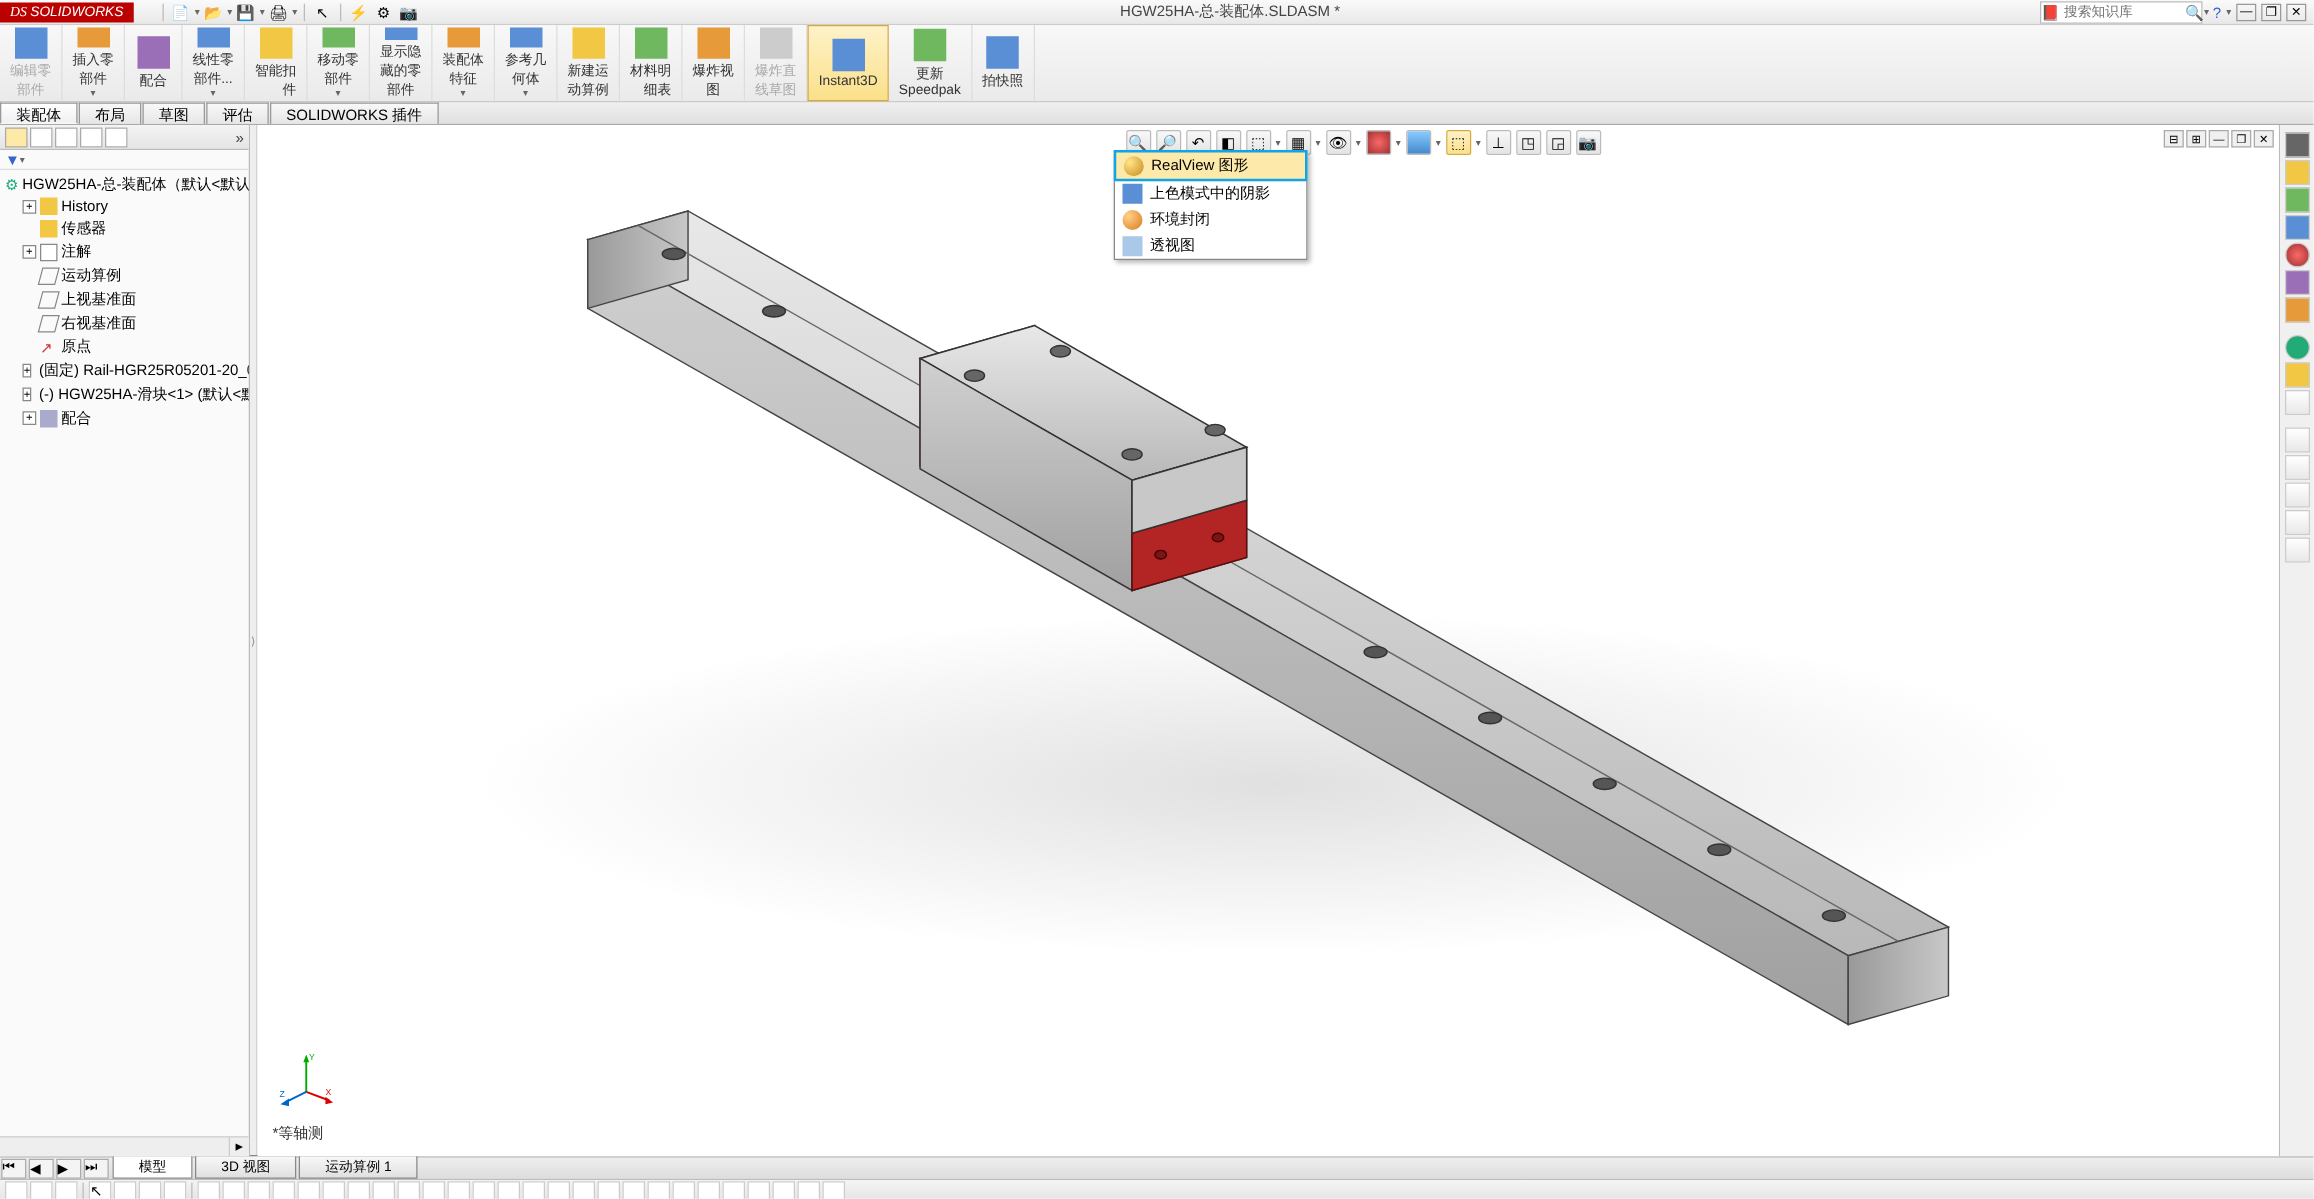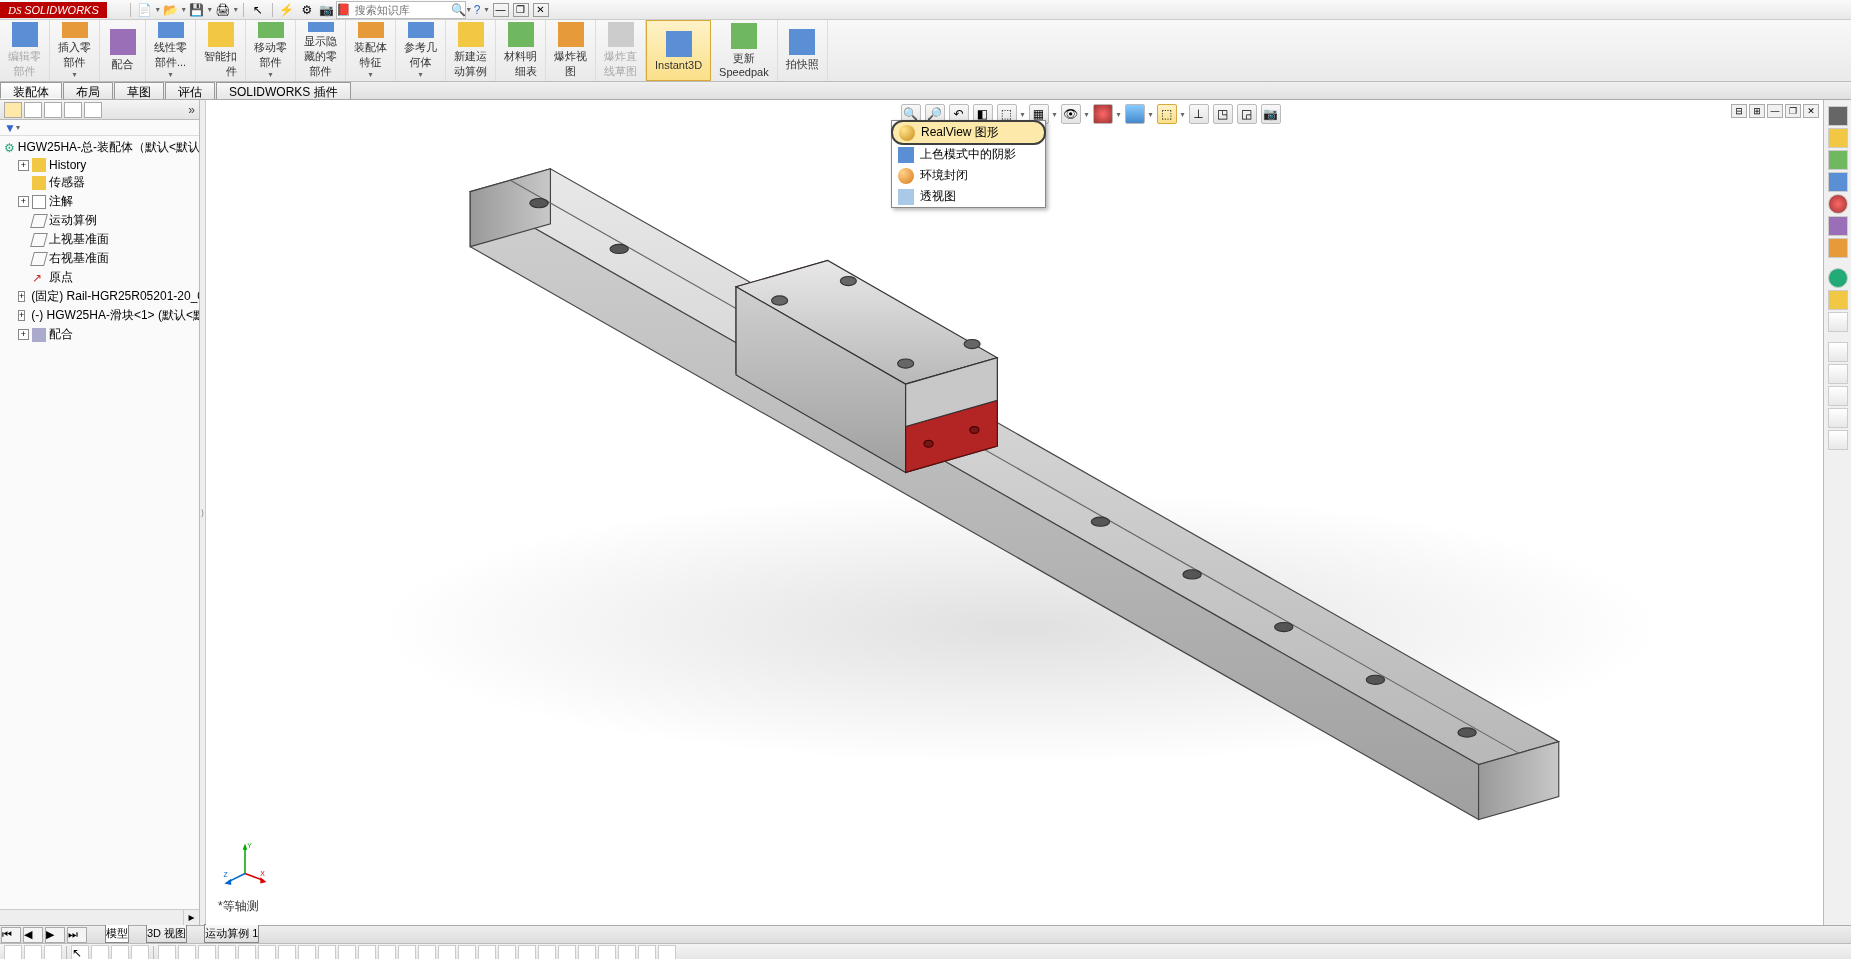--- a/index.html
+++ b/index.html
@@ -48,41 +48,41 @@
 
 
 .viewport { flex:1; position:relative; background:#fff; }
 .heads-up { position:absolute; top:4px; left:50%; transform:translateX(-30%); display:flex; align-items:center; gap:4px; z-index:5; }
 .hu-btn { width:20px; height:20px; background:linear-gradient(#f8f8f8,#e4e4e4); border:1px solid #bbb; display:flex; align-items:center; justify-content:center; cursor:pointer; border-radius:2px; }
 
 
 .dropdown { position:absolute; top:20px; left:685px; width:155px; background:#fff; border:1px solid #888; box-shadow: 2px 2px 4px rgba(0,0,0,0.3); z-index:10; }
 .dropdown .ditem { display:flex; align-items:center; padding:2px 6px; font-size:12px; cursor:pointer; }
 .dropdown .ditem .dico { width:16px; height:16px; margin-right:6px; }
-.dropdown .ditem.highlighted { background:#fde9a9; border:2px solid #404040; border-radius:12px; margin:-1px; }
+.dropdown .ditem.highlighted { background:#fde9a9; border:2px solid #0ea5e9; border-radius:0; margin:-1px; }
 
 
 .right-toolbar { width:28px; background:#f0f0f0; border-left:1px solid #bbb; display:flex; flex-direction:column; align-items:center; padding-top:6px; gap:2px; }
 .rt-btn { width:20px; height:20px; background:linear-gradient(#fff,#e8e8e8); border:1px solid #ccc; cursor:pointer; }
 .rt-sep { height:6px; }
 
 
 .vp-wincontrols { position:absolute; top:4px; right:4px; display:flex; gap:2px; }
 .vp-wincontrols .wc { width:16px; height:14px; border:1px solid #aaa; font-size:9px; display:flex; align-items:center; justify-content:center; background:#f0f0f0; }
 
 
 .triad { position:absolute; left:16px; bottom:40px; width:46px; height:46px; }
 
 
 .viewlabel { position:absolute; left:12px; bottom:10px; font-size:12px; color:#333; }
 
 
 .viewtabs { height:18px; background:linear-gradient(#eee,#ddd); border-top:1px solid #aaa; display:flex; align-items:flex-end; font-size:11px; }
 .viewtabs .vtbtn { width:20px; height:16px; border:1px solid #aaa; margin:0 1px; background:#f4f4f4; }
-.viewtabs .vtab { padding:1px 0; border:1px solid #888; background:linear-gradient(#f8f8f8,#e0e0e0); margin-left:17px; cursor:pointer; }
+.viewtabs .vtab { padding:1px 20px; border:1px solid #888; background:linear-gradient(#f8f8f8,#e0e0e0); margin-left:2px; cursor:pointer; }
 .viewtabs .vtab.active { background:#fff; }
 
 
 .bottombar { height:18px; background:linear-gradient(#f4f4f4,#e4e4e4); border-top:1px solid #bbb; display:flex; align-items:center; padding:0 4px; gap:2px; }
 .bb-btn { width:18px; height:16px; border:1px solid #ccc; background:#fff; }
 .bb-sep { width:1px; height:14px; background:#bbb; margin:0 2px; }
 
 
 .ic-blue { background:#5a8fd6; }
 .ic-yellow { background:#f2c744; }
@@ -109,20 +109,21 @@
       <span class="drop-arrow">▾</span>
     <div class="qat-btn">🖨</div>
       <span class="drop-arrow">▾</span>
     <div class="sep"></div>
     <div class="qat-btn">↖</div>
     <div class="sep"></div>
     <div class="qat-btn" style="color:#e33;">⚡</div>
     <div class="qat-btn">⚙</div>
     <div class="qat-btn">📷</div>
   </div>
+  <div class="title-center">HGW25HA-总-装配体.SLDASM *</div>
   <div class="title-right">
     <div class="search-box">
       <span style="color:#e90;">📕</span>
       <input placeholder="搜索知识库" style="">
       <span>🔍</span>
       <span class="drop-arrow">▾</span>
     </div>
     <span style="color:#36c;">?</span>
       <span class="drop-arrow">▾</span>
     <div class="winbtn">—</div>

